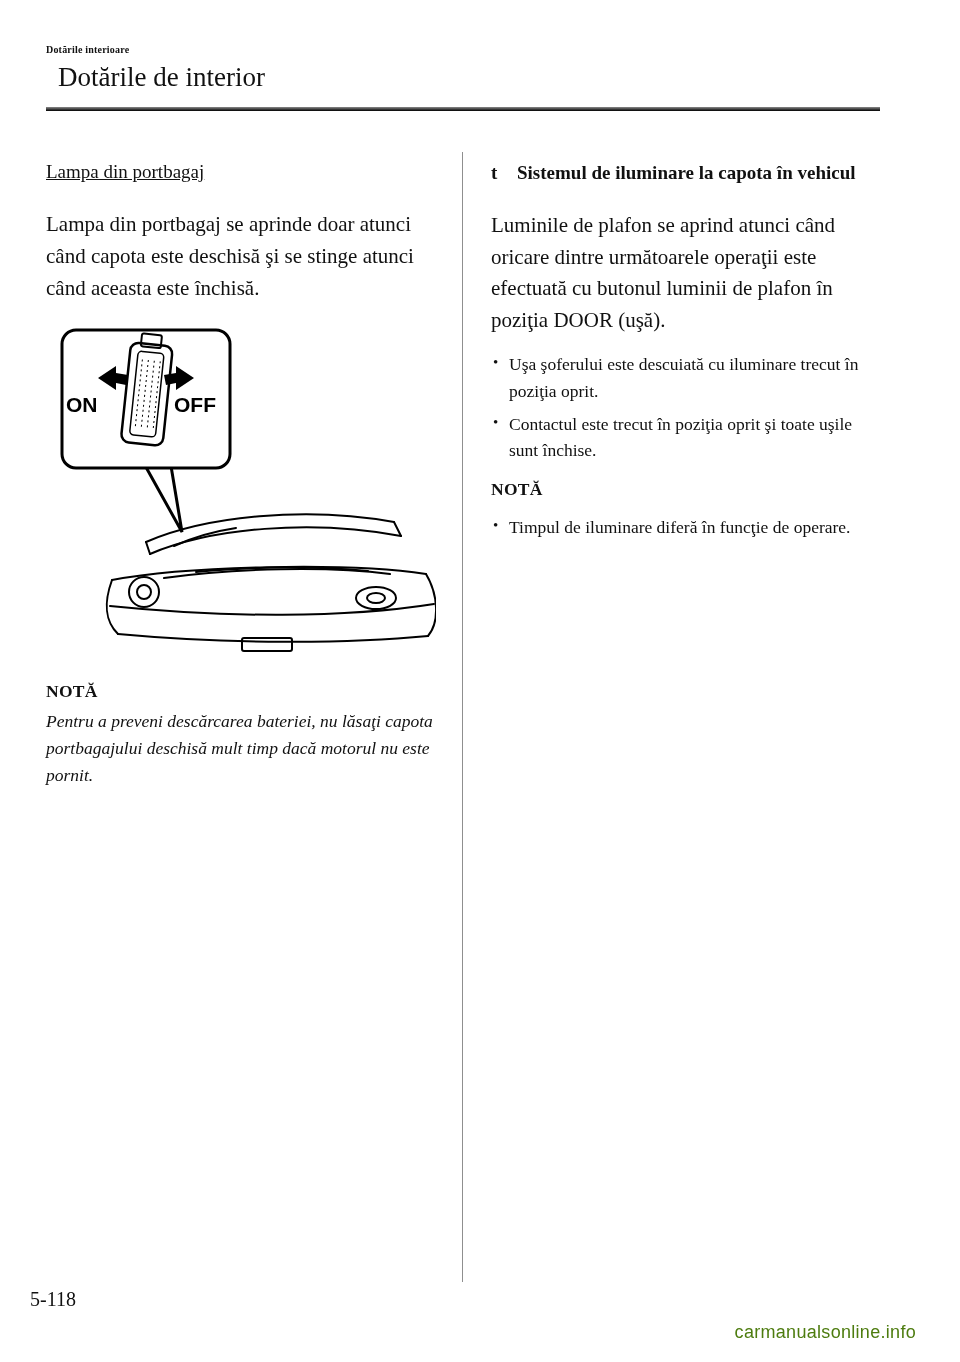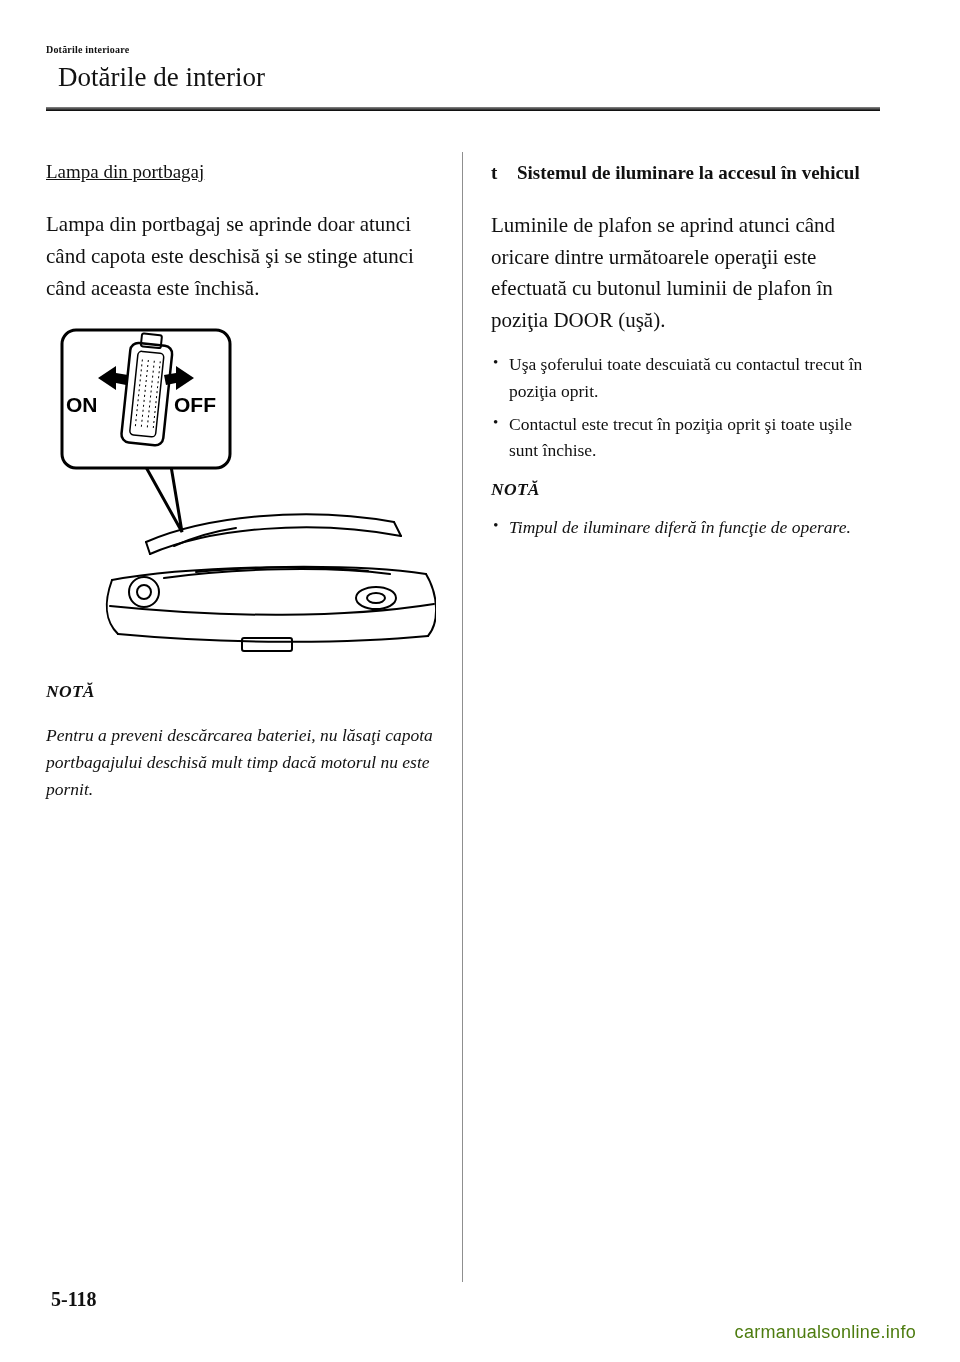--- a/index.html
+++ b/index.html
@@ -74,59 +74,58 @@
   }
 
   .illustration {
     margin-top: 16px;
     width: 390px;
     height: 345px;
   }
 
   .note-title {
     margin-top: 16px;
-    font-style: italic;
     font-weight: bold;
     font-size: 17.5px;
     letter-spacing: .3px;
   }
   .note-body {
     font-style: italic;
     font-size: 17.5px;
     line-height: 1.52;
-    margin-top: 20px;
+    margin-top: 6px;
   }
 
   ul.bullet-list {
     list-style: none;
     margin-top: 14px;
   }
   ul.bullet-list li {
     position: relative;
     padding-left: 18px;
     font-size: 17.5px;
     line-height: 1.5;
     margin-bottom: 7px;
   }
   ul.bullet-list li::before {
     content: "\2022";
     position: absolute;
     left: 2px;
     top: 0;
     font-size: 15px;
   }
-  ul.bullet-list.italic li { font-style: italic; }
+  ul.bullet-list.italic li { }
   .bullet-lead { display: block; }
 
   .page-number {
     position: absolute;
-    left: 51px;
+    left: 30px;
     top: 1288px;
     font-size: 20px;
-    font-weight: bold;
+    font-weight: normal;
   }
   .watermark {
     position: absolute;
     right: 44px;
     top: 1322px;
     font-family: "Liberation Sans", sans-serif;
     font-size: 18px;
     color: #4d7c0f;
     letter-spacing: .3px;
   }
@@ -201,27 +200,27 @@
     </svg>
   </div>
 
   <div class="note-title">NOTĂ</div>
   <p class="note-body">Pentru a preveni descărcarea bateriei, nu lăsaţi capota portbagajului deschisă mult timp dacă motorul nu este pornit.</p>
 </div>
 
 <div class="col-right">
   <div class="section-heading">
     <span class="section-marker">t</span>
-    <span>Sistemul de iluminare la accesul în vehicul</span>
+    <span>Sistemul de iluminare la capota în vehicul</span>
   </div>
 
   <p class="body">Luminile de plafon se aprind atunci când oricare dintre următoarele operaţii este efectuată cu butonul luminii de plafon în poziţia DOOR (uşă).</p>
 
   <ul class="bullet-list">
-    <li>Uşa şoferului toate descuiată cu contactul trecut în poziţia oprit.</li>
+    <li>Uşa şoferului este descuiată cu iluminare trecut în poziţia oprit.</li>
     <li>Contactul este trecut în poziţia oprit şi toate uşile sunt închise.</li>
   </ul>
 
   <div class="note-title">NOTĂ</div>
 
   <ul class="bullet-list italic">
     <li>Timpul de iluminare diferă în funcţie de operare.</li>
   </ul>
 </div>
 

